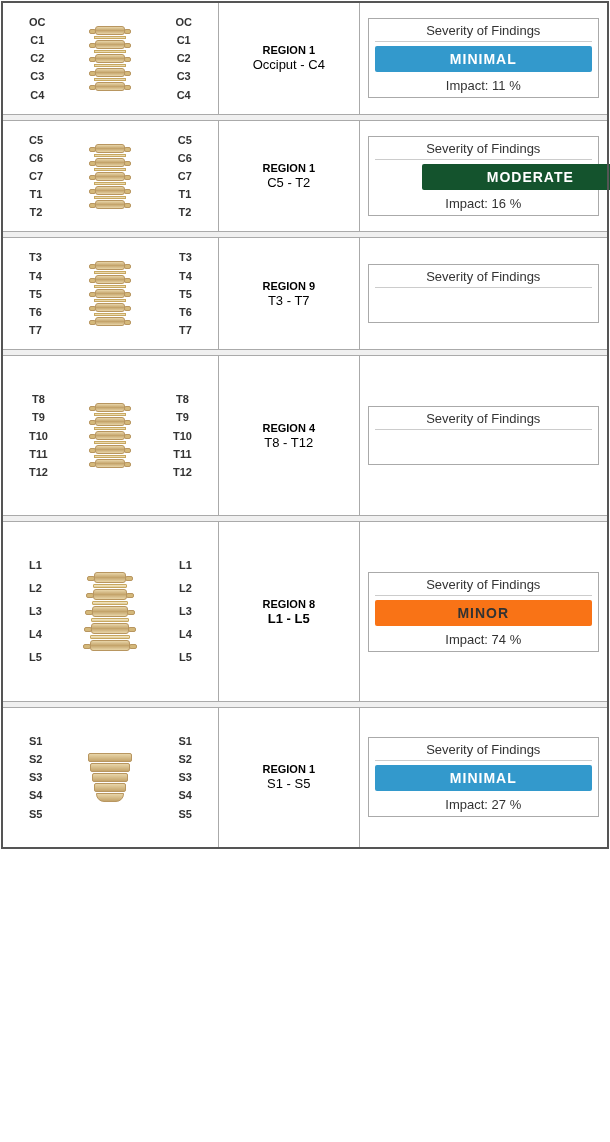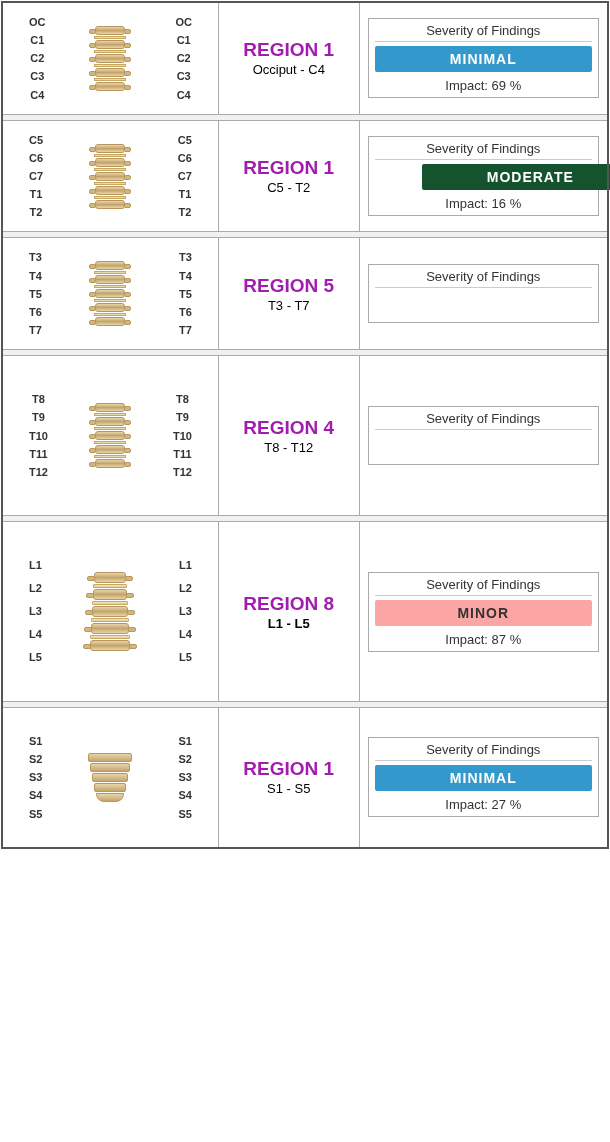--- a/index.html
+++ b/index.html
@@ -54,31 +54,31 @@
       text-align: center;
       font-weight: bold;
       font-size: 14px;
       letter-spacing: 1px;
       color: #fff;
       border-radius: 2px;
       margin-bottom: 4px;
     }
     .severity-badge.minimal { background: #3399cc; }
     .severity-badge.moderate { background: #14532d; margin-left: 47px; }
-    .severity-badge.minor { background: #fca5a5; color: #333; }
+    .severity-badge.minor { background: #f97316; color: #333; }
     .impact-text {
       text-align: center;
       font-size: 13px;
       color: #333;
       padding-top: 2px;
     }
     .region-label {
-      font-size: 19px;
+      font-size: 11px;
       font-weight: bold;
-      color: #a21caf;
+      color: #000000;
       display: block;
     }
     
     .spine-visual {
       display: flex;
       justify-content: space-between;
       align-items: center;
       height: 100%;
       padding: 4px 6px;
     }
@@ -155,21 +155,21 @@
     </td>
     <td class="col-region">
       <span class="region-label">REGION 1</span>
       <span style="font-size:13px;font-weight:normal;">Occiput - C4</span>
     </td>
     <td class="col-severity">
 
     <div class="severity-box">
       <div class="severity-title">Severity of Findings</div>
       <span class="severity-badge minimal">MINIMAL</span>
-      <div class="impact-text">Impact: 69 %</div>
+      <div class="impact-text">Impact: 11 %</div>
     </div>
 
     </td>
   </tr>
       <tr class="row-separator">
         <td colspan="3"></td>
       </tr>
       <tr>
     <td class="col-spine" style="">
 
@@ -275,21 +275,21 @@
         <span>T3</span>
               <span>T4</span>
               <span>T5</span>
               <span>T6</span>
               <span>T7</span>
       </div>
     </div>
 
     </td>
     <td class="col-region">
-      <span class="region-label">REGION 5</span>
+      <span class="region-label">REGION 9</span>
       <span style="font-size:13px;font-weight:normal;">T3 - T7</span>
     </td>
     <td class="col-severity">
 
     <div class="severity-box">
       <div class="severity-title">Severity of Findings</div>
       <div style="height:26px;"></div>
 
     </div>
 
@@ -419,21 +419,21 @@
     </td>
     <td class="col-region">
       <span class="region-label">REGION 8</span>
       <span style="font-size:13px;font-weight:bold;">L1 - L5</span>
     </td>
     <td class="col-severity">
 
     <div class="severity-box">
       <div class="severity-title">Severity of Findings</div>
       <span class="severity-badge minor">MINOR</span>
-      <div class="impact-text">Impact: 87 %</div>
+      <div class="impact-text">Impact: 74 %</div>
     </div>
 
     </td>
   </tr>
       <tr class="row-separator">
         <td colspan="3"></td>
       </tr>
       <tr>
     <td class="col-spine" style="height:140px;">
 

